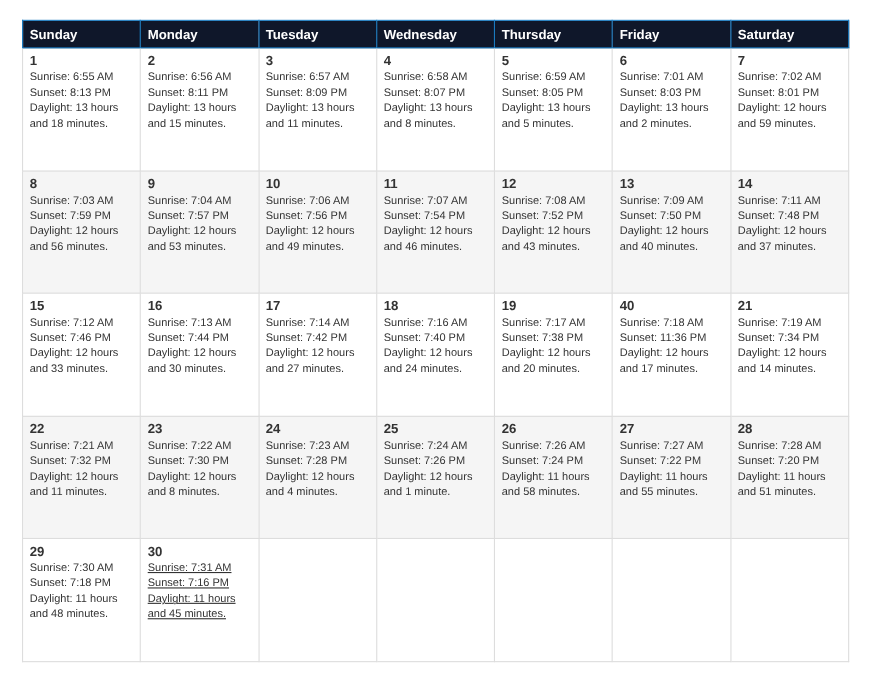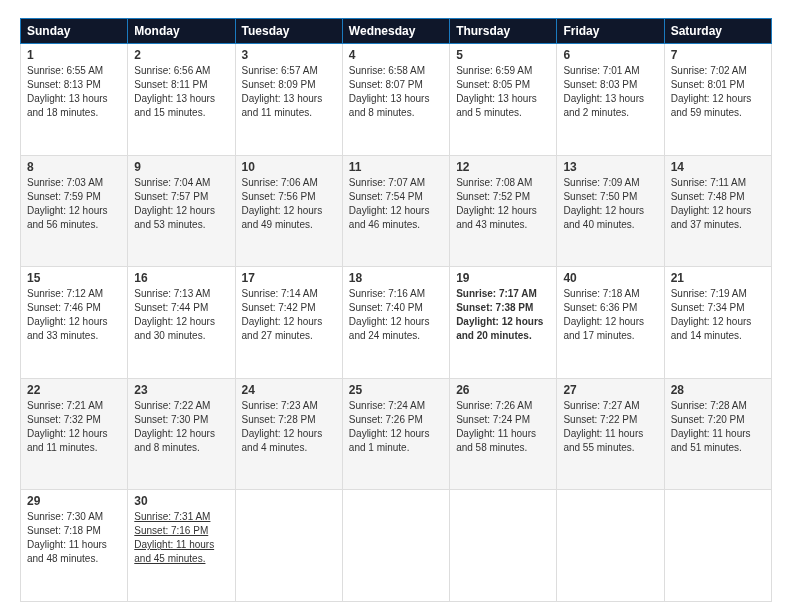--- a/index.html
+++ b/index.html
@@ -244,29 +244,29 @@
           </td>
           <td>
             <span class="day-num">18</span>
             <div class="day-info" style="white-space: pre-line;">Sunrise: 7:16 AM
 Sunset: 7:40 PM
 Daylight: 12 hours
 and 24 minutes.</div>
           </td>
           <td>
             <span class="day-num">19</span>
-            <div class="day-info" style="white-space: pre-line; font-weight: bold;">Sunrise: 7:17 AM
+            <div class="day-info" style="white-space: pre-line;">Sunrise: 7:17 AM
 Sunset: 7:38 PM
 Daylight: 12 hours
 and 20 minutes.</div>
           </td>
           <td>
             <span class="day-num">40</span>
             <div class="day-info" style="white-space: pre-line;">Sunrise: 7:18 AM
-Sunset: 6:36 PM
+Sunset: 11:36 PM
 Daylight: 12 hours
 and 17 minutes.</div>
           </td>
           <td>
             <span class="day-num">21</span>
             <div class="day-info" style="white-space: pre-line;">Sunrise: 7:19 AM
 Sunset: 7:34 PM
 Daylight: 12 hours
 and 14 minutes.</div>
           </td>

